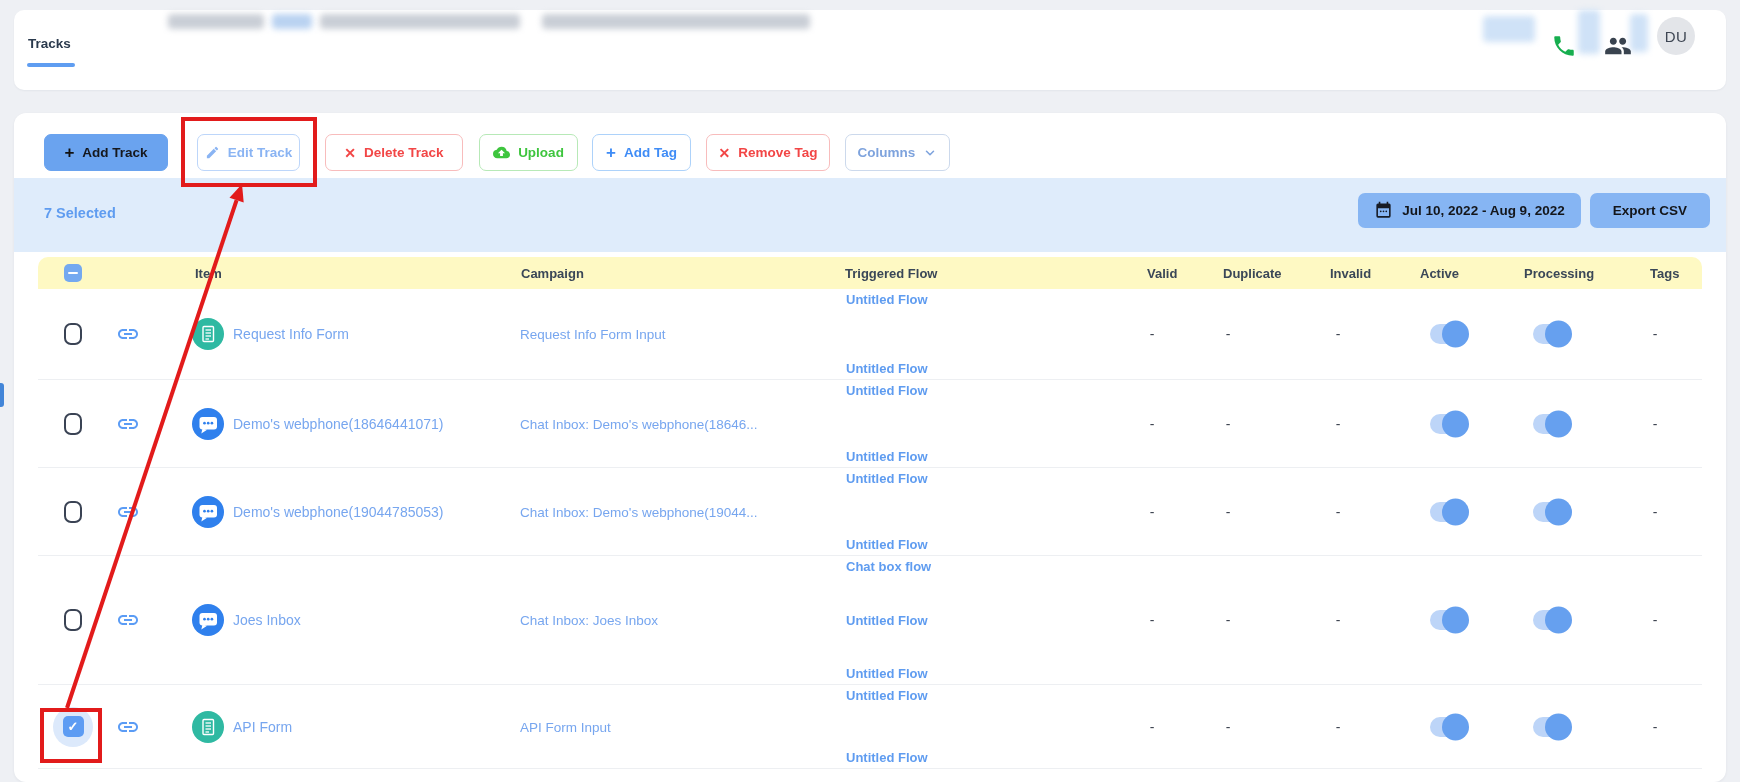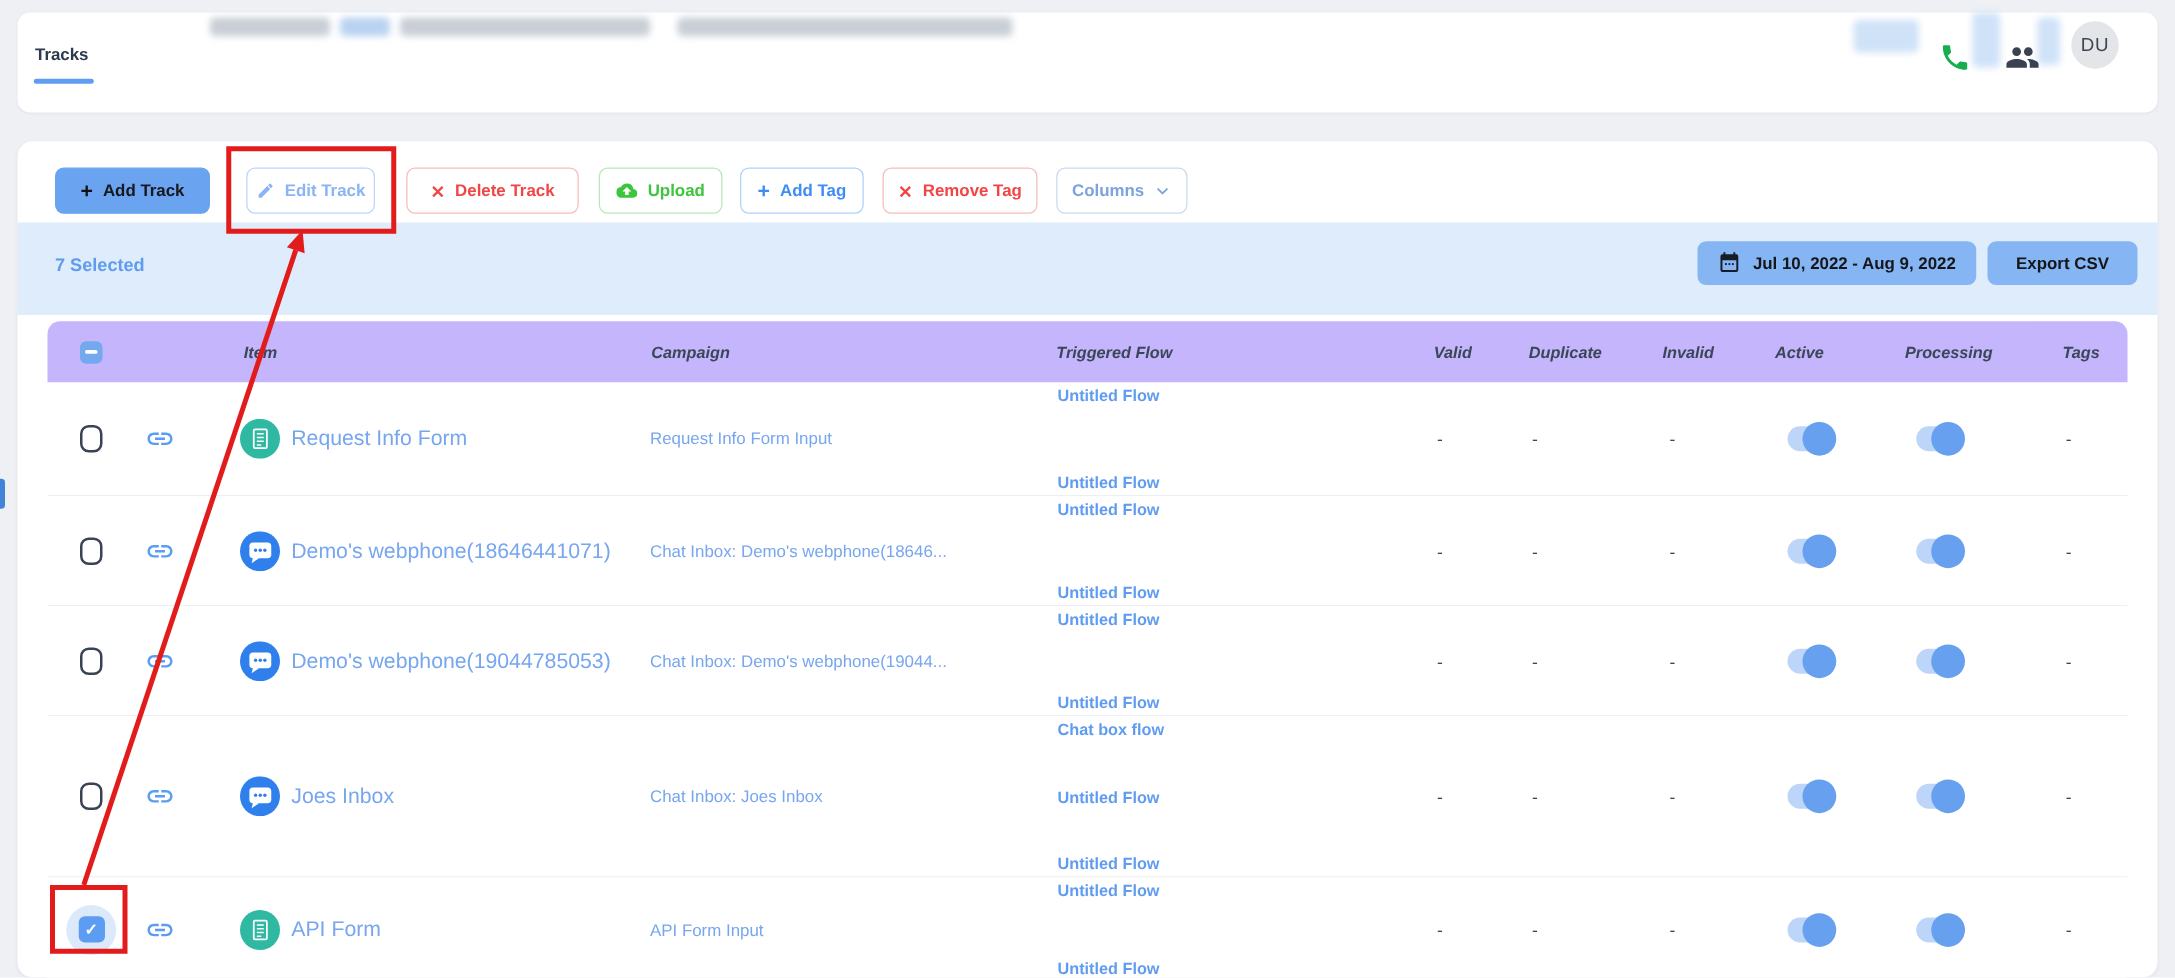--- a/index.html
+++ b/index.html
@@ -46,36 +46,36 @@
   .sel-bar{position:absolute;left:0;top:65px;width:1712px;height:74px;background:#dfecfb;}
   .sel-text{position:absolute;left:30px;top:27px;font-size:14.5px;font-weight:700;color:#5f9cf0;}
   .pill-btn{position:absolute;top:15px;height:35px;border-radius:7px;background:#86b5f3;color:#14161a;
             display:flex;align-items:center;justify-content:center;gap:9px;font-size:13.5px;font-weight:700;
             cursor:pointer;white-space:nowrap;}
   .date-btn{left:1344px;width:223px;}
   .export-btn{left:1576px;width:120px;}
 
   
   .table-wrap{position:absolute;left:24px;top:144px;width:1664px;}
-  .thead{position:relative;height:49px;background:#c4b5fd;border-radius:10px 10px 0 0;font-style:italic;}
+  .thead{position:relative;height:32px;background:#fef9c3;border-radius:10px 10px 0 0;}
   .th{position:absolute;top:50%;transform:translateY(-50%);font-size:13px;font-weight:700;color:#3a4757;white-space:nowrap;}
   .row{position:relative;background:#fff;border-bottom:1px solid #edeff2;}
 
   .cb{box-sizing:border-box;width:18px;height:22px;border:2.5px solid #3a4354;border-radius:7px;background:#fff;cursor:pointer;}
   .cb-cell{position:absolute;left:26px;top:50%;transform:translateY(-50%);}
   .cb-halo{width:40px;height:40px;border-radius:50%;background:#dce9fb;display:flex;align-items:center;justify-content:center;}
   .cb-checked{width:21px;height:21px;border-radius:5px;background:#5d9cf3;display:flex;align-items:center;justify-content:center;
               color:#fff;font-size:13px;font-weight:700;cursor:pointer;}
   .hdr-cb{position:absolute;left:26px;top:50%;transform:translateY(-50%);width:18px;height:18px;border-radius:5px;
           background:#74a9f0;display:flex;align-items:center;justify-content:center;cursor:pointer;}
   .hdr-cb .minus{width:10px;height:2.5px;border-radius:2px;background:#fff;}
 
   .link-cell{position:absolute;left:78px;top:50%;transform:translateY(-50%);width:24px;height:24px;cursor:pointer;}
   .item-icon{position:absolute;left:154px;top:50%;transform:translateY(-50%);width:32px;height:32px;}
-  .item-label{position:absolute;left:195px;top:50%;transform:translateY(-50%);font-size:17px;color:#77a6ef;cursor:pointer;white-space:nowrap;}
+  .item-label{position:absolute;left:195px;top:50%;transform:translateY(-50%);font-size:14px;color:#77a6ef;cursor:pointer;white-space:nowrap;}
   .campaign{position:absolute;left:482px;top:50%;transform:translateY(-50%);font-size:13.5px;color:#77a6ef;cursor:pointer;white-space:nowrap;text-align:right;}
   .flows{position:absolute;left:808px;top:0;height:100%;display:flex;flex-direction:column;justify-content:space-between;gap:11px;}
   .flow{font-size:13px;font-weight:700;color:#5f9cf0;line-height:21px;cursor:pointer;white-space:nowrap;}
   .dash{position:absolute;top:50%;transform:translate(-50%,-50%);font-size:14px;color:#3f4652;}
   .d-valid{left:1114px;} .d-dup{left:1190px;} .d-inv{left:1300px;} .d-tags{left:1617px;}
   .toggle{position:absolute;top:50%;transform:translateY(-50%);width:38px;height:20px;border-radius:10px;
           background:#bdd5f8;cursor:pointer;}
   .toggle .knob{position:absolute;right:-1px;top:50%;transform:translateY(-50%);width:27px;height:27px;
                 border-radius:50%;background:#66a0ef;}
   .t-active{left:1392px;} .t-proc{left:1495px;}

